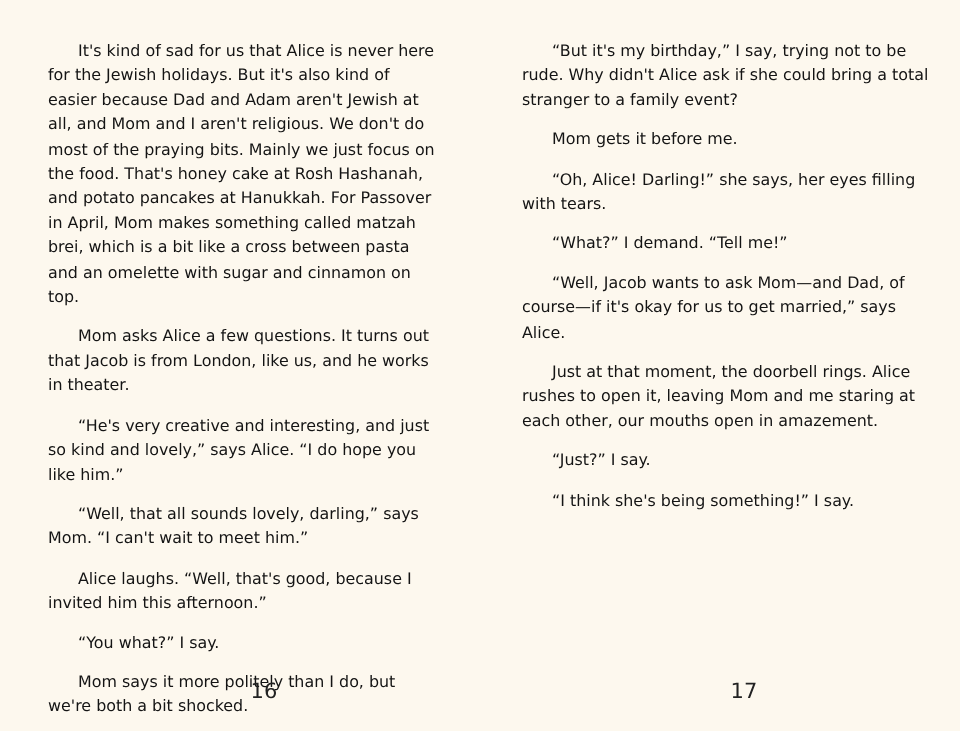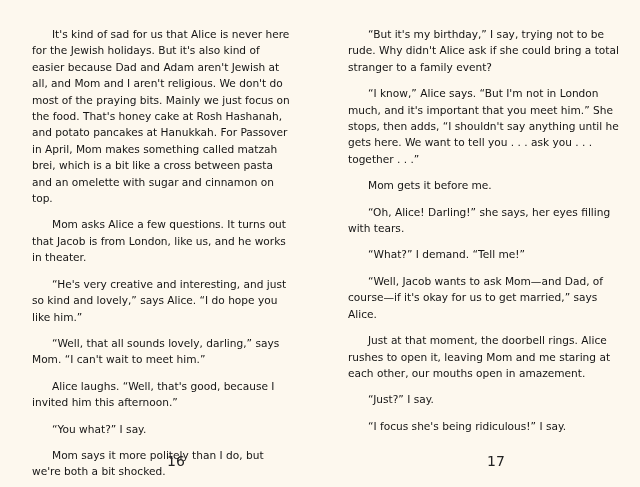--- a/index.html
+++ b/index.html
@@ -63,24 +63,23 @@
     <p class="para">“He's very creative and interesting, and just so kind and lovely,” says Alice.  “I do hope you like him.”</p>
     <p class="para">“Well, that all sounds lovely, darling,” says Mom.  “I can't wait to meet him.”</p>
     <p class="para">Alice laughs.  “Well, that's good, because I invited him this afternoon.”</p>
     <p class="para">“You what?” I say.</p>
     <p class="para">Mom says it more politely than I do, but we're both a bit shocked.</p>
     <div class="folio">16</div>
   </div>
 
   <div class="page right">
     <p class="para">“But it's my birthday,” I say, trying not to be rude.  Why didn't Alice ask if she could bring a total stranger to a family event?</p>
-    <p class="para">“I know,” Alice says.  “But I'm not in London much, and it's important that you meet him.”  She stops, then adds, “I shouldn't say anything until he gets here.  We want to tell you . . . ask you . . . together . . .”</p>
     <p class="para">Mom gets it before me.</p>
     <p class="para">“Oh, Alice!  Darling!” she says, her eyes filling with tears.</p>
     <p class="para">“What?” I demand.  “Tell me!”</p>
     <p class="para">“Well, Jacob wants to ask Mom—and Dad, of course—if it's okay for us to get married,” says Alice.</p>
     <p class="para">Just at that moment, the doorbell rings.  Alice rushes to open it, leaving Mom and me staring at each other, our mouths open in amazement.</p>
     <p class="para">“Just?” I say.</p>
-    <p class="para">“I focus she's being ridiculous!” I say.</p>
+    <p class="para">“I think she's being something!” I say.</p>
     <div class="folio">17</div>
   </div>
 
 </div>
 
 </body></html>

